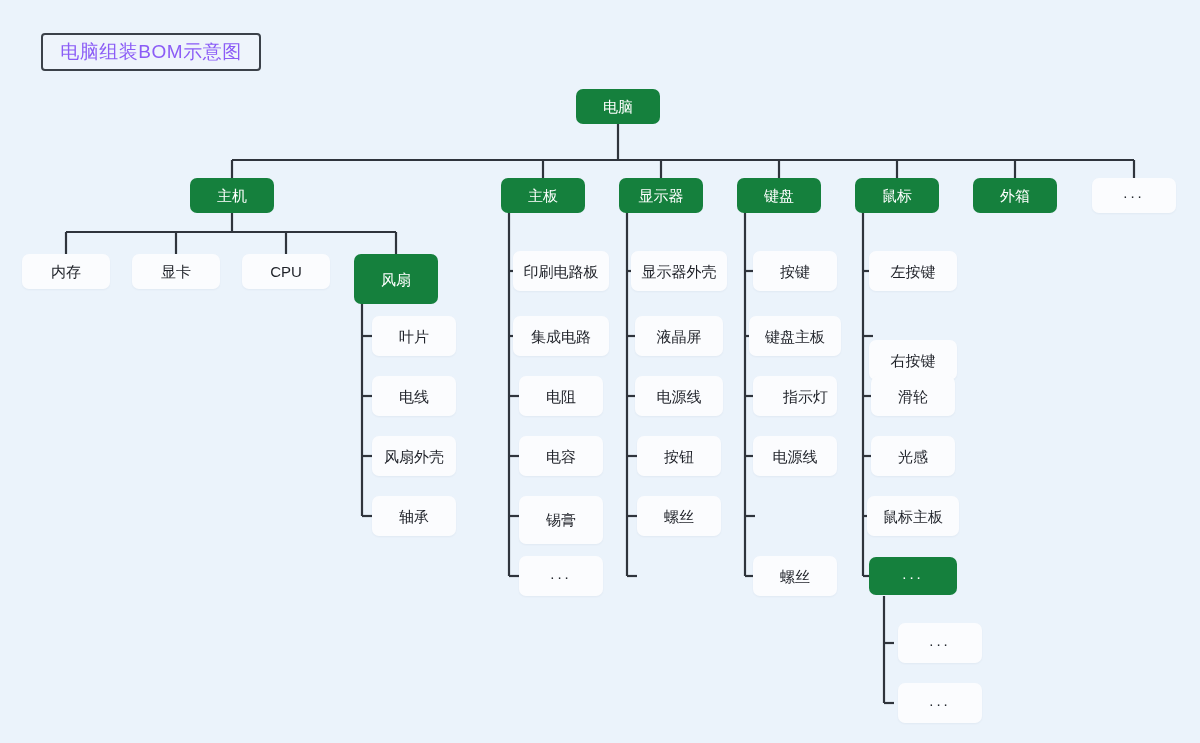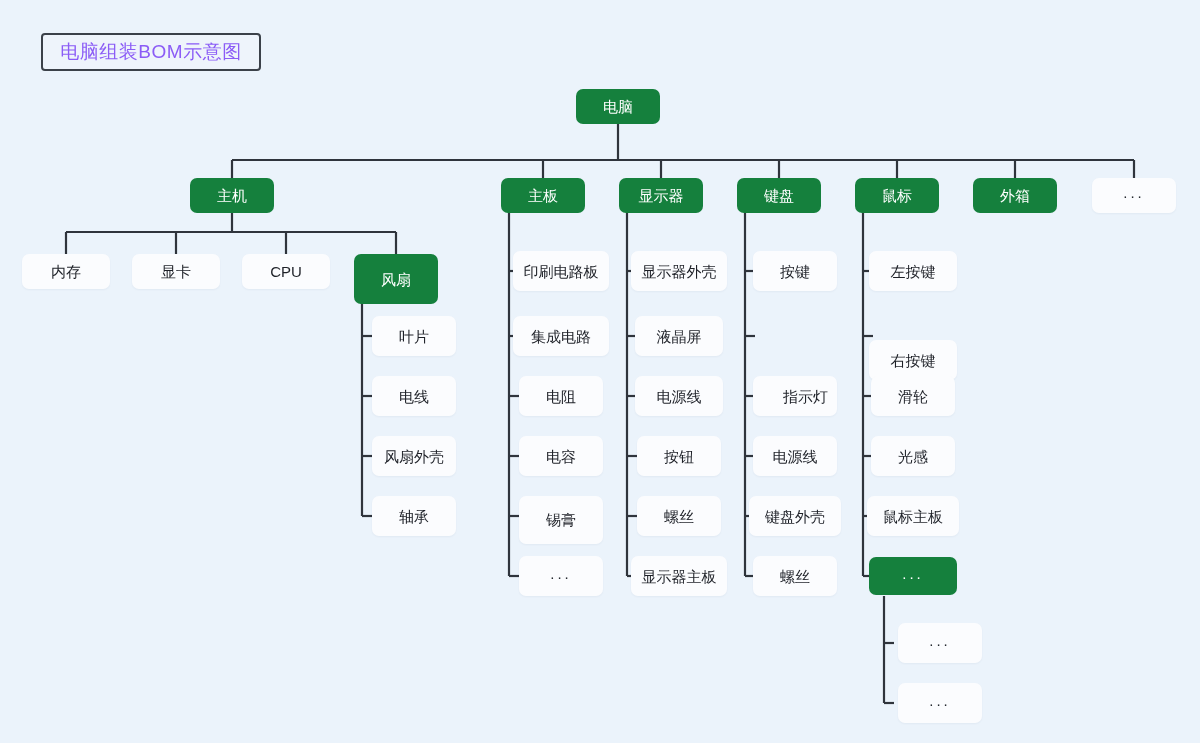--- a/index.html
+++ b/index.html
@@ -228,36 +228,33 @@
   </div>
   <div class="node leafbox" style="left:635px; top:376px; width:88px; height:40px;">
     <span>电源线</span>
   </div>
   <div class="node leafbox" style="left:637px; top:436px; width:84px; height:40px;">
     <span>按钮</span>
   </div>
   <div class="node leafbox" style="left:637px; top:496px; width:84px; height:40px;">
     <span>螺丝</span>
   </div>
-  <div class="node leafbox" style="left:631px; top:556px; width:96px; height:40px;">
-    <span>显示器主板</span>
-  </div>
 
   <div class="node leafbox" style="left:753px; top:251px; width:84px; height:40px;">
     <span>按键</span>
   </div>
+  <div class="node leafbox" style="left:749px; top:316px; width:92px; height:40px;">
+    <span>键盘主板</span>
+  </div>
   <div class="node leafbox" style="left:753px; top:376px; width:84px; height:40px;padding-left:21px;">
     <span>指示灯</span>
   </div>
   <div class="node leafbox" style="left:753px; top:436px; width:84px; height:40px;">
     <span>电源线</span>
   </div>
-  <div class="node leafbox" style="left:749px; top:496px; width:92px; height:40px;">
-    <span>键盘外壳</span>
-  </div>
   <div class="node leafbox" style="left:753px; top:556px; width:84px; height:40px;">
     <span>螺丝</span>
   </div>
 
   <div class="node leafbox" style="left:869px; top:251px; width:88px; height:40px;">
     <span>左按键</span>
   </div>
   <div class="node leafbox" style="left:869px; top:316px; width:88px; height:40px;margin-top:24px;">
     <span>右按键</span>
   </div>

